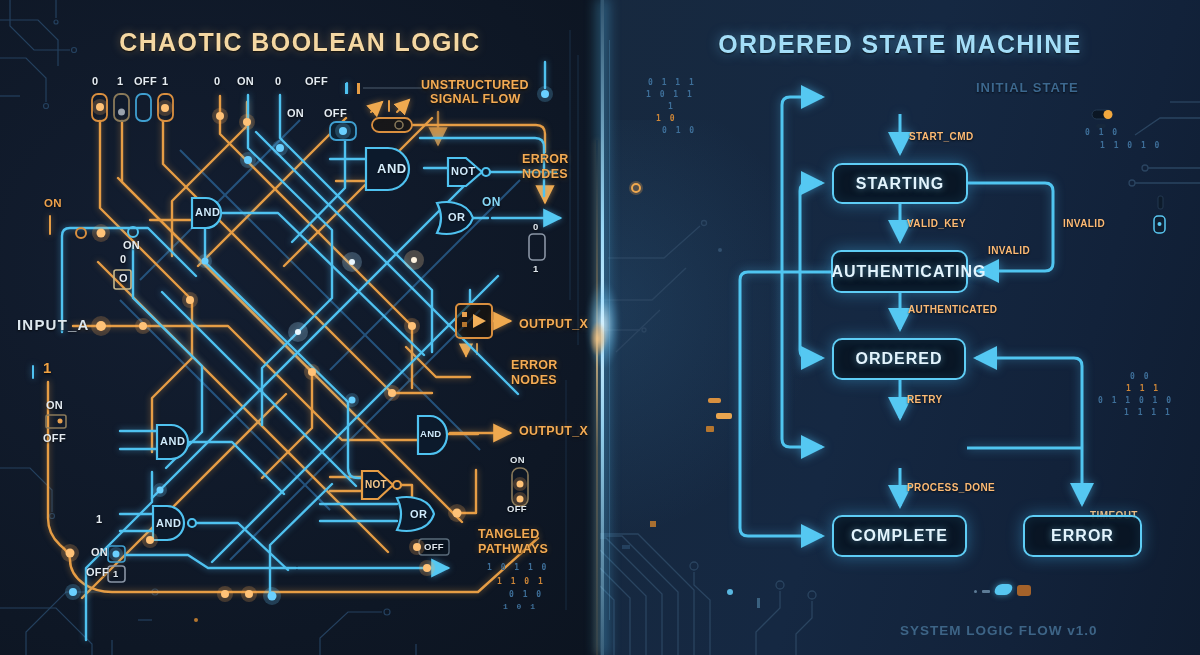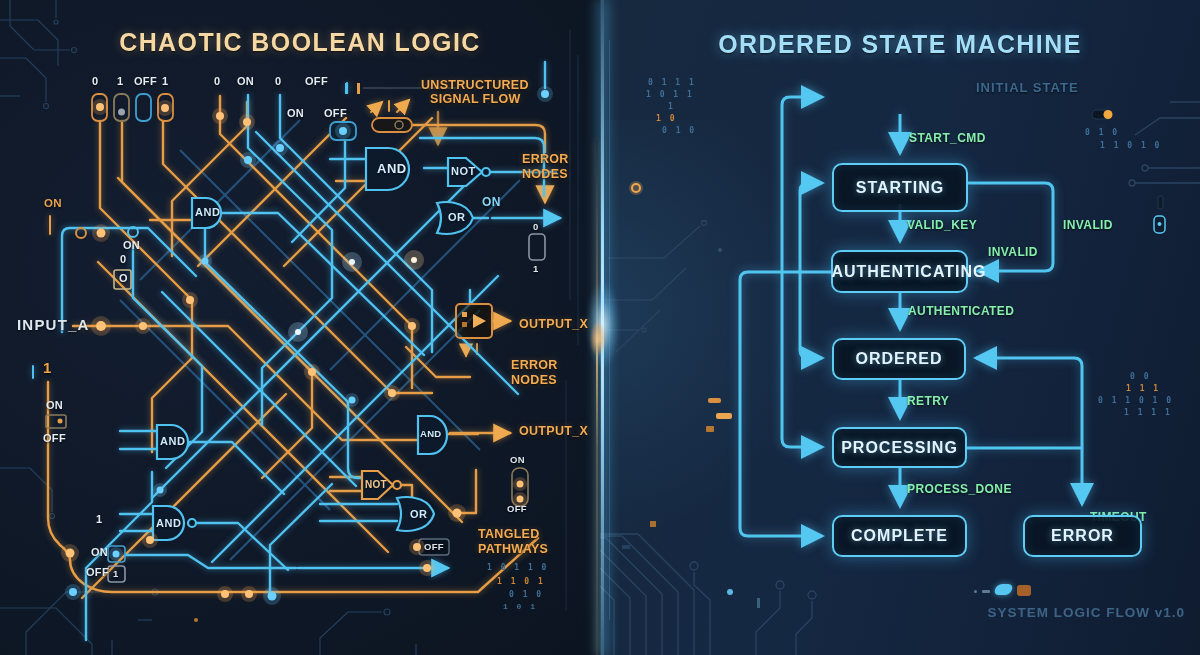--- a/index.html
+++ b/index.html
@@ -42,31 +42,31 @@
   .lab-blue{color:#86d7f5;font-size:12px;}
   .lab-input{color:#dde7ee;font-size:15px;letter-spacing:1.2px;}
   .lab-w9{font-size:9.5px;color:#dfe7ed;}
   .lab-gate{color:#cfeafc;font-size:11px;letter-spacing:.5px;}
   .lab-gate-lg{color:#d6eefc;font-size:13px;letter-spacing:.5px;}
   .lab-gate-sm{color:#cfeafc;font-size:9.5px;}
   .lab-gate-o{color:#f5c98e;font-size:10px;}
   .bin{font-family:"DejaVu Sans Mono",monospace;font-weight:bold;font-size:8px;
     color:#3e6f99;letter-spacing:2px;text-shadow:none;}
   .bin-o{color:#cd8638;}
-  .lab-edge{font-size:12px;color:#86efac;letter-spacing:.4px;}
+  .lab-edge{font-size:10px;color:#fdba74;letter-spacing:.4px;}
   .lab-initial{font-size:13px;color:#3c688f;letter-spacing:1px;}
   
   #states{position:absolute;left:600px;top:0;width:600px;height:655px;}
   .state-box{position:absolute;box-sizing:border-box;border:2.5px solid #5ecdf5;border-radius:10px;
     background:rgba(9,21,35,.92);color:#e3f4fd;font-weight:bold;font-size:16px;letter-spacing:1px;
     display:flex;align-items:center;justify-content:center;
     box-shadow:0 0 16px rgba(70,190,250,.4), inset 0 0 12px rgba(70,190,250,.12);
     text-shadow:0 0 7px rgba(130,220,255,.55);}
   
-  #footer{position:absolute;left:900px;top:605px;width:285px;text-align:right;
+  #footer{position:absolute;left:900px;top:623px;width:285px;
     font-weight:bold;font-size:13.5px;letter-spacing:1px;color:#3d6486;}
   .fdot{position:absolute;left:974px;top:590px;width:3px;height:3px;border-radius:50%;background:#5d7b96;}
   .fdash{position:absolute;left:982px;top:590px;width:8px;height:3px;border-radius:1px;background:#5d7b96;}
   .fblue{position:absolute;left:995px;top:584px;width:17px;height:11px;background:#56c6f1;
     border-radius:6px;transform:skewX(-18deg);box-shadow:0 0 6px rgba(86,198,241,.6);}
   .fbrown{position:absolute;left:1017px;top:585px;width:14px;height:11px;background:#a4622a;border-radius:3px;}
   
   .traces{stroke:#24405e;stroke-width:1.2;fill:none;}
   .darkwires{stroke:#2a6090;stroke-width:2;fill:none;opacity:.8;}
   .bluewires{stroke:#4fc2f0;stroke-width:2.4;fill:none;stroke-linecap:round;stroke-linejoin:round;
@@ -468,24 +468,23 @@
       <span class="lab bin" style="left: 62px; top: 126px;">0 1 0</span>
       <span class="lab bin" style="left: 485px; top: 128px;">0 1 0</span>
       <span class="lab bin" style="left: 500px; top: 141px;">1 1 0 1 0</span>
       <span class="lab bin" style="left: 530px; top: 372px;">0 0</span>
       <span class="lab bin bin-o" style="left: 526px; top: 384px;">1 1 1</span>
       <span class="lab bin" style="left: 498px; top: 396px;">0 1 1 0 1 0</span>
       <span class="lab bin" style="left: 524px; top: 408px;">1 1 1 1</span>
     </div>
 
   <div id="states">
-      <div class="state-box" style="left: 232px; top: 163px; width: 136px; height: 49px;">STARTING</div>
+      <div class="state-box" style="left: 232px; top: 163px; width: 136px; height: 41px;">STARTING</div>
       <div class="state-box" style="left: 231px; top: 250px; width: 137px; height: 43px; padding-left: 19px;">AUTHENTICATING</div>
       <div class="state-box" style="left: 232px; top: 338px; width: 134px; height: 42px;">ORDERED</div>
-      <div class="state-box" style="left: 232px; top: 427px; width: 135px; height: 41px;">PROCESSING</div>
       <div class="state-box" style="left: 232px; top: 515px; width: 135px; height: 42px;">COMPLETE</div>
       <div class="state-box" style="left: 423px; top: 515px; width: 119px; height: 42px;">ERROR</div>
     </div>
 
   <div class="div-orange"></div>
   <div class="div-cyan"></div>
   <div class="div-hot"></div>
   <div class="div-hot-o"></div>
   <div class="div-faint"></div>
 

